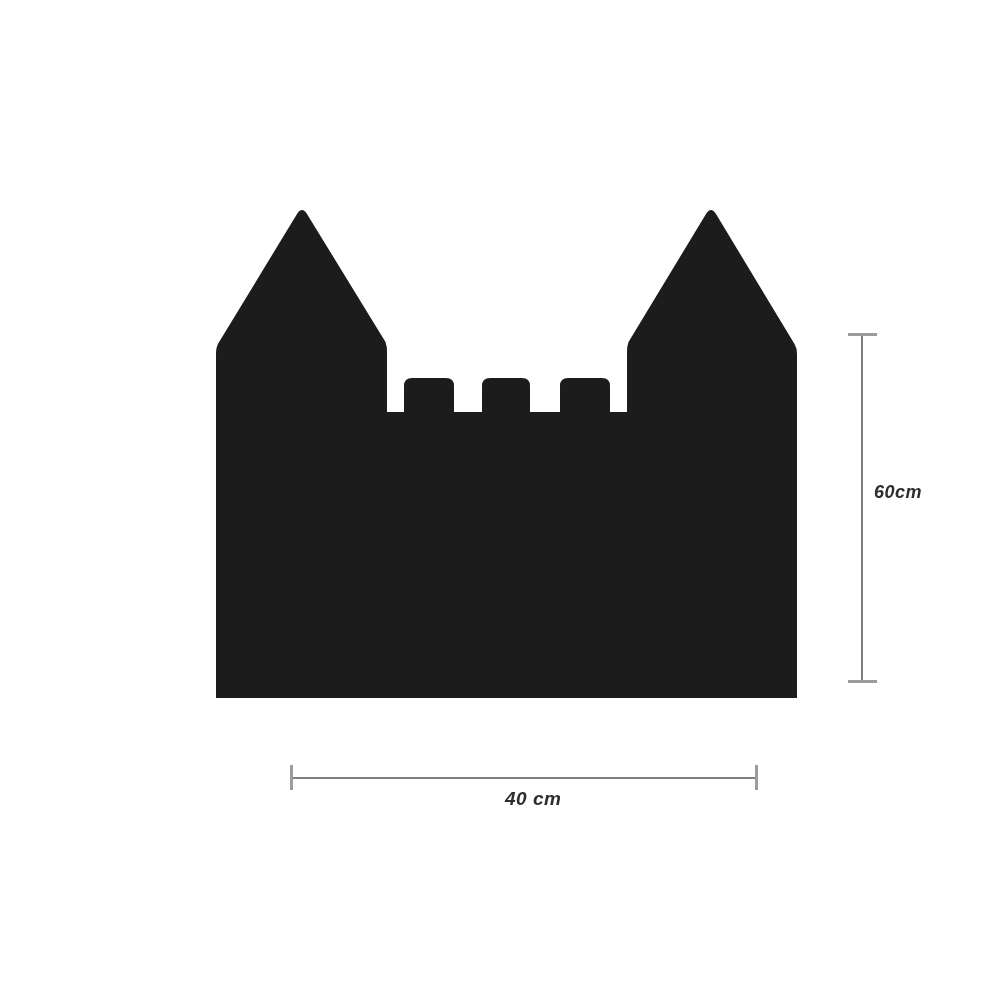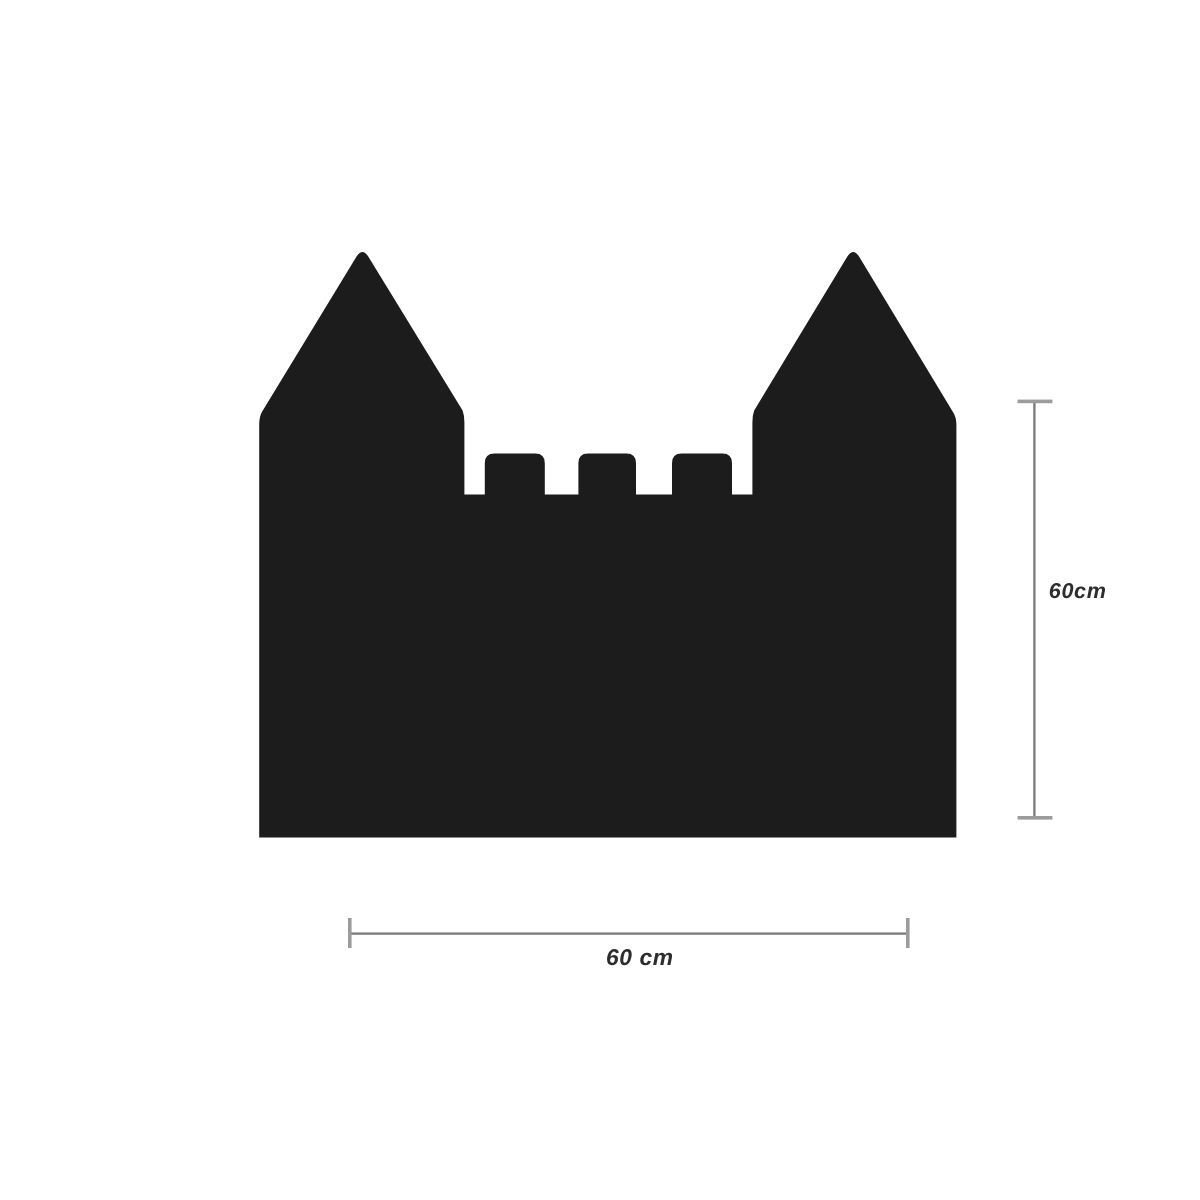--- a/index.html
+++ b/index.html
@@ -89,15 +89,15 @@
   </svg>
 
   <div class="dim-line-v"></div>
   <div class="dim-cap-h cap-top"></div>
   <div class="dim-cap-h cap-bottom"></div>
   <div class="dim-label dim-label-height">60cm</div>
 
   <div class="dim-line-h"></div>
   <div class="dim-cap-v cap-left"></div>
   <div class="dim-cap-v cap-right"></div>
-  <div class="dim-label dim-label-width">60 cm</div>
+  <div class="dim-label dim-label-width">40 cm</div>
 
 </div>
 
 </body></html>

